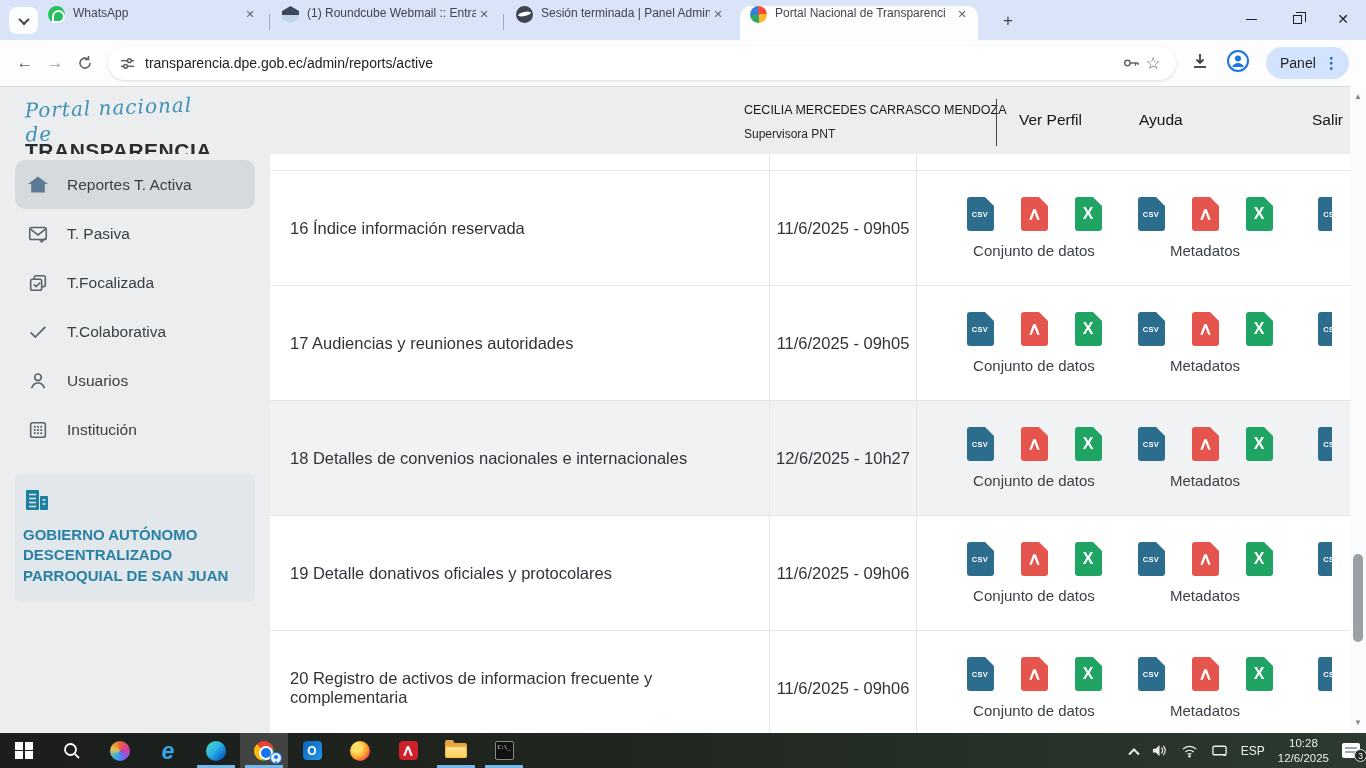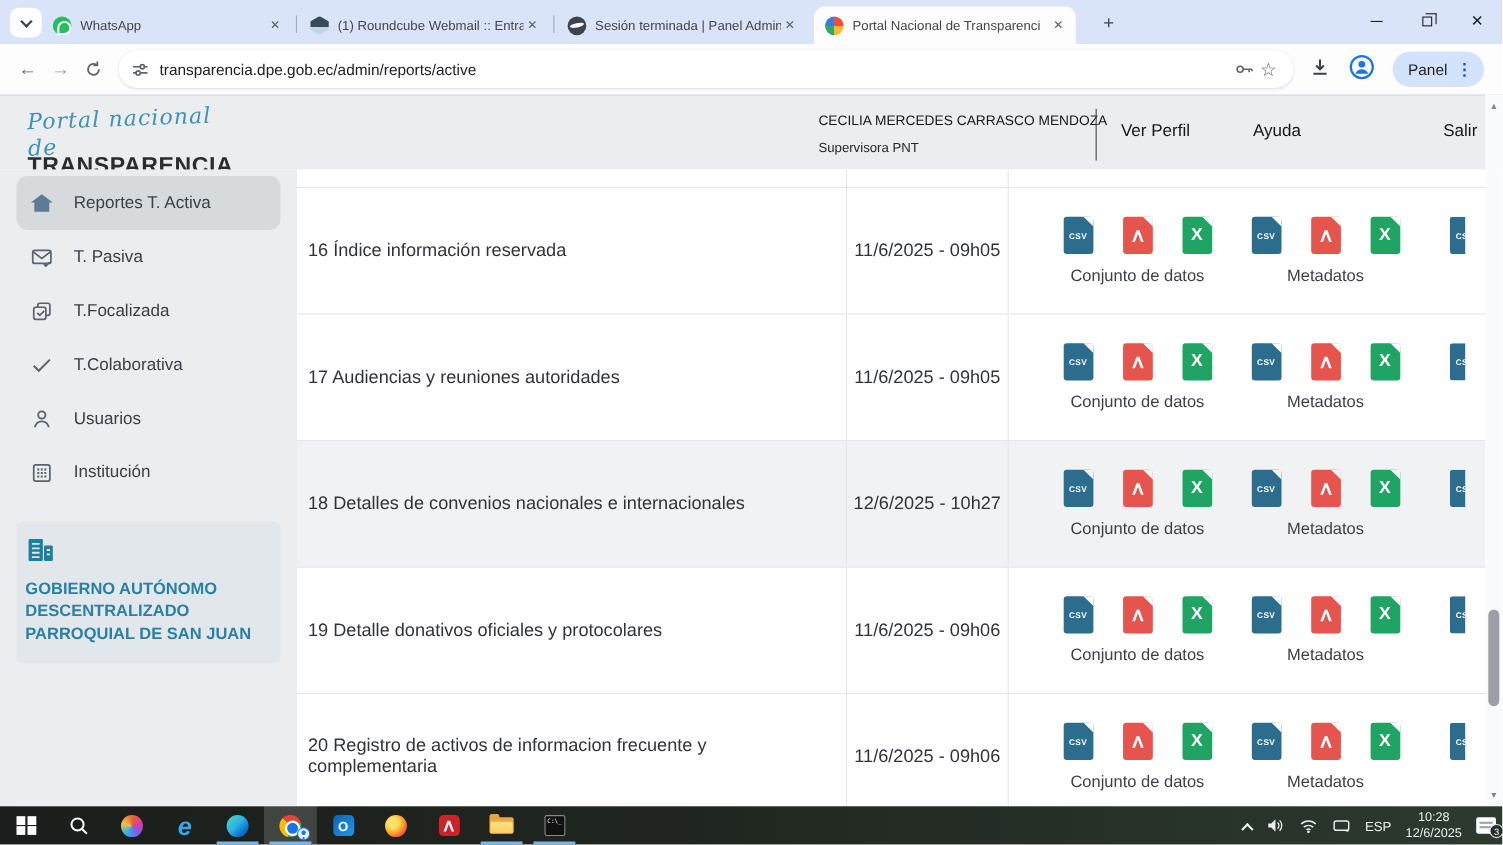--- a/index.html
+++ b/index.html
@@ -3,21 +3,21 @@
 <meta charset="utf-8">
 <style>
   * { margin:0; padding:0; box-sizing:border-box; }
   body { font-family:"Liberation Sans", sans-serif; }
   #app { position:relative; width:1366px; height:768px; background:#fff; overflow:hidden; }
 
   
   .tabstrip { position:absolute; left:0; top:0; width:1366px; height:40px; background:#d9e4f8; }
   .tabsearch { position:absolute; left:9px; top:7px; width:29px; height:27px; background:#fdfeff; border-radius:8px; display:flex; align-items:center; justify-content:center; }
   .chev-down { width:8px; height:8px; border-right:2px solid #3c4043; border-bottom:2px solid #3c4043; transform:rotate(45deg) translate(-1px,-1px); }
-  .tab { position:absolute; top:6px; height:34px; display:flex; align-items:center; padding:0 8px 0 10px; overflow:hidden; }
+  .tab { position:absolute; top:6px; height:34px; display:flex; padding:0 8px 0 10px; overflow:hidden; }
   .tab .fav { flex:0 0 17px; height:17px; margin-right:8px; }
   .tab .t-title { flex:1; font-size:12px; color:#41464d; white-space:nowrap; overflow:hidden; }
   .tab .t-close { flex:0 0 16px; text-align:center; font-size:11px; color:#5f6368; line-height:16px; border-radius:50%; }
   .tab.active { background:#fdfdfe; border-radius:10px 10px 0 0; }
   .tabsep { position:absolute; top:14px; width:1px; height:16px; background:#9daabc; }
   .newtab { position:absolute; left:996px; top:9px; width:24px; height:24px; font-size:17px; color:#444; display:flex; align-items:center; justify-content:center; }
   .wincontrols { position:absolute; right:0; top:0; height:38px; display:flex; }
   .winbtn { width:46px; height:38px; display:flex; align-items:center; justify-content:center; color:#202124; }
   .glyph-min { width:11px; height:0; border-top:1.6px solid #202124; }
   .glyph-restore { position:relative; width:9px; height:9px; border:1.4px solid #202124; }
@@ -65,21 +65,21 @@
   .side-item .s-ic { width:24px; height:24px; display:flex; align-items:center; justify-content:center; }
   .side-item .s-lbl { font-size:15.5px; color:#394046; }
   .inst-card { margin:20px 15px 0 15px; background:#e1e7ea; border-radius:6px; padding:13px 12px 16px 8px;font-weight:bold; }
   .inst-text { font-size:15px; color:#2a80a4; line-height:1.35; margin-top:8px; }
 
   
   .content { position:absolute; left:270px; top:154px; width:1080px; height:579px; background:#fff; overflow:hidden; }
   .trow { display:flex; border-bottom:1px solid #e4e6e9; height:115px; }
   .trow.partial { height:17px; }
   .trow.shade { background:#f0f2f3; }
-  .c-title { width:500px; padding:0 12px 0 10px; display:flex; align-items:center; font-size:16.5px; color:#303439; border-right:1px solid #e4e6e9; }
+  .c-title { width:500px; padding:0 12px 0 20px; display:flex; align-items:center; font-size:16.5px; color:#303439; border-right:1px solid #e4e6e9; }
   .c-date { width:147px; display:flex; align-items:center; justify-content:center; font-size:16.5px; color:#303439; border-right:1px solid #e4e6e9; }
   .c-dl { flex:1; position:relative; }
   .dl-group { position:absolute; top:50%; transform:translateY(-50%); text-align:center; cursor:pointer; }
   .dl-group .icons { display:flex; justify-content:center; gap:27px; }
   .dl-group .g-lbl { margin-top:11px; font-size:15px; color:#3b4147; }
   .dl-g1 { left:32px; width:170px; }
   .dl-g2 { left:218px; width:140px; }
   .dl-partial { position:absolute; left:401px; top:50%; margin-top:-31px; width:14px; height:34px; overflow:hidden; }
 
   .ficon { position:relative; width:27px; height:34px; border-radius:3px; display:flex; align-items:center; justify-content:center; color:#fff; }

